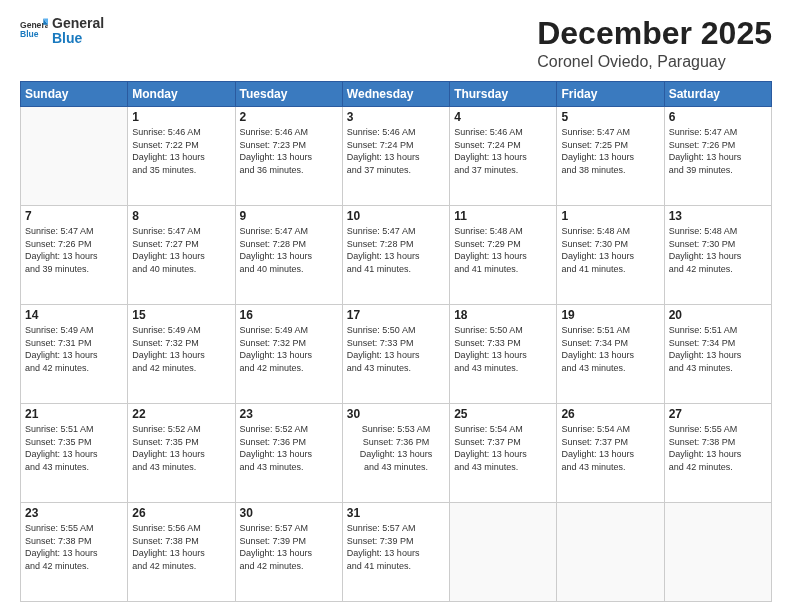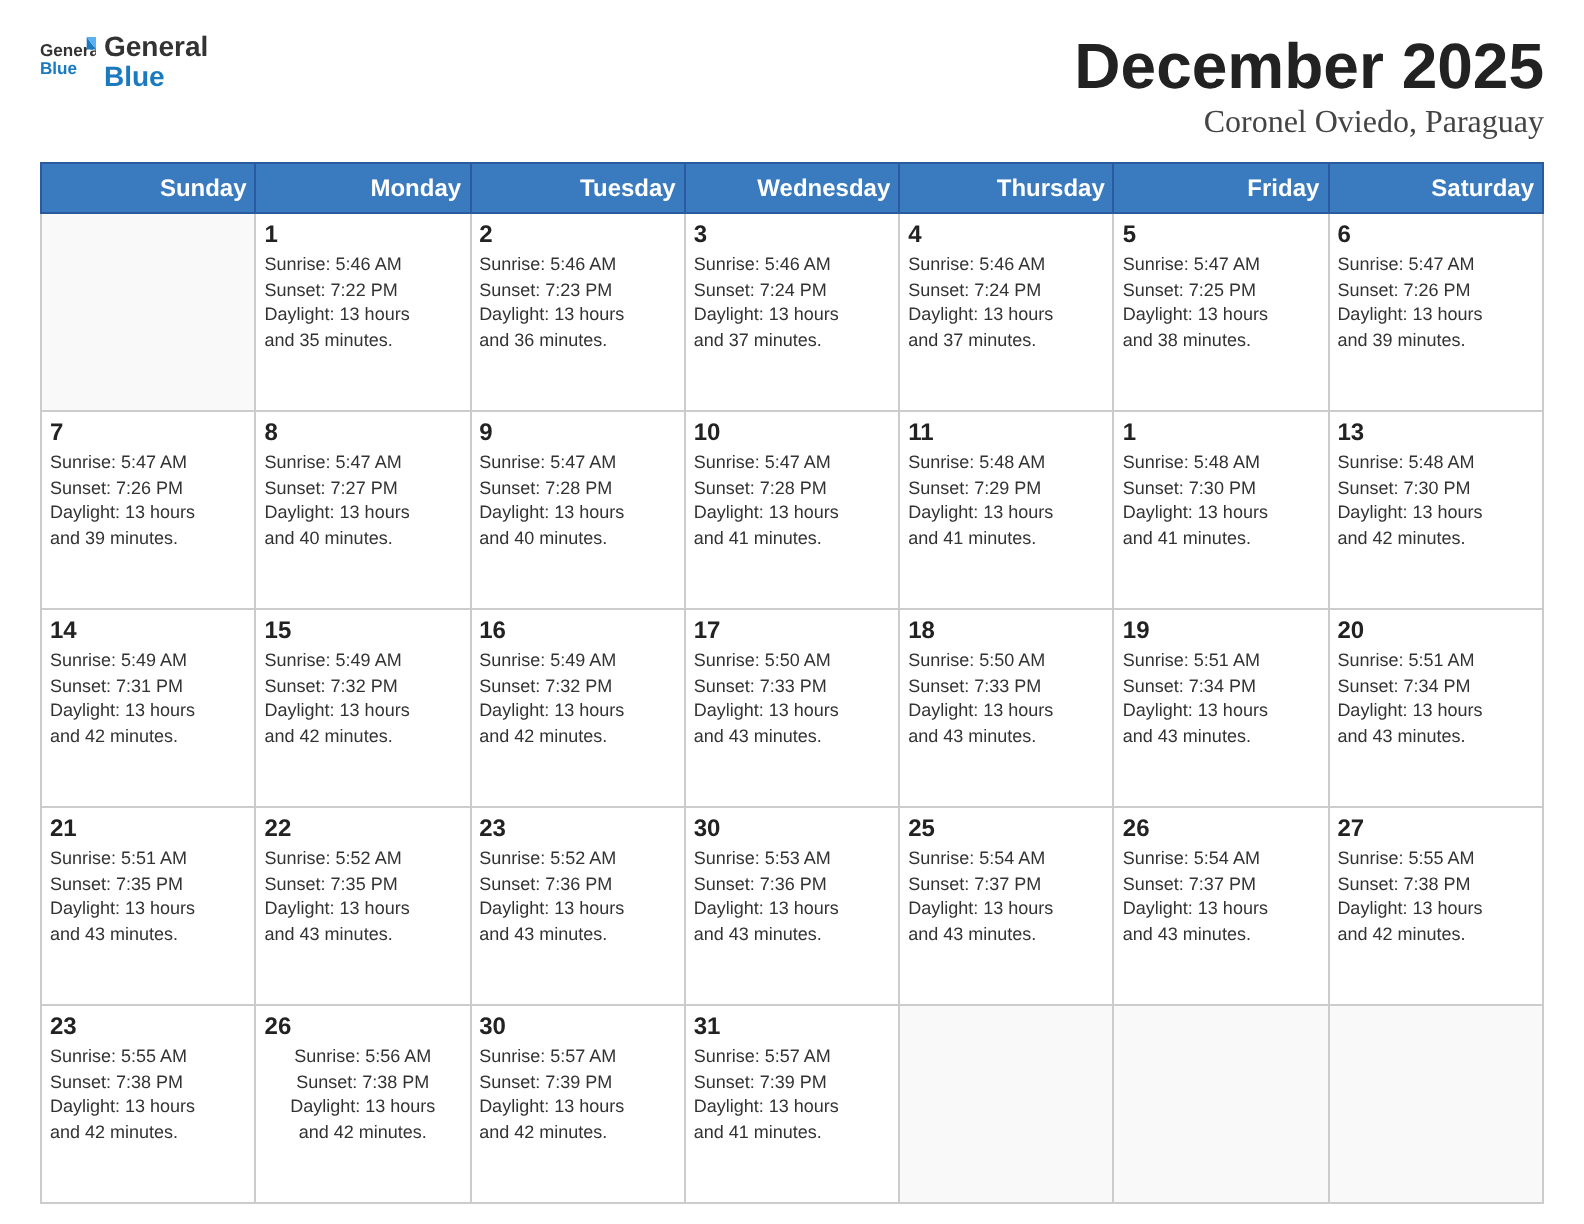--- a/index.html
+++ b/index.html
@@ -26,47 +26,46 @@
     .logo {
       display: flex;
       align-items: center;
       gap: 4px;
     }
     .logo-icon {
       width: 28px;
       height: 28px;
     }
     .title-section {
-      text-align: right;
+      text-align: left;
     }
     .month-title {
       font-size: 32px;
       font-weight: bold;
       color: #222;
       line-height: 1.1;
     }
     .location-title {
       font-size: 16px;
       color: #444;
       margin-top: 2px;
-      font-family: Liberation Serif, serif;
     }
     .calendar {
       flex: 1;
       border-collapse: collapse;
       width: 100%;
       table-layout: fixed;
     }
     .calendar th {
       background-color: #3a7abf;
       color: #fff;
       font-size: 12px;
       font-weight: bold;
       padding: 5px 4px;
-      text-align: right;
+      text-align: left;
       border: 1px solid #2a5a9f;
     }
     .calendar td {
       border: 1px solid #ccc;
       vertical-align: top;
       padding: 3px 4px;
       font-size: 9.5px;
       color: #333;
       height: 82px;
     }
@@ -289,21 +288,21 @@
           </td>
           <td>
             <span class="day-number">23</span>
             <div class="day-info" style="white-space: pre-line;">Sunrise: 5:52 AM
 Sunset: 7:36 PM
 Daylight: 13 hours
 and 43 minutes.</div>
           </td>
           <td>
             <span class="day-number">30</span>
-            <div class="day-info" style="white-space: pre-line;">Sunrise: 5:53 AM
+            <div class="day-info" style="white-space: pre-line; text-align: center;">Sunrise: 5:53 AM
 Sunset: 7:36 PM
 Daylight: 13 hours
 and 43 minutes.</div>
           </td>
           <td>
             <span class="day-number">25</span>
             <div class="day-info" style="white-space: pre-line;">Sunrise: 5:54 AM
 Sunset: 7:37 PM
 Daylight: 13 hours
 and 43 minutes.</div>
@@ -326,21 +325,21 @@
         <tr>
           <td>
             <span class="day-number">23</span>
             <div class="day-info" style="white-space: pre-line;">Sunrise: 5:55 AM
 Sunset: 7:38 PM
 Daylight: 13 hours
 and 42 minutes.</div>
           </td>
           <td>
             <span class="day-number">26</span>
-            <div class="day-info" style="white-space: pre-line; text-align: center;">Sunrise: 5:56 AM
+            <div class="day-info" style="white-space: pre-line;">Sunrise: 5:56 AM
 Sunset: 7:38 PM
 Daylight: 13 hours
 and 42 minutes.</div>
           </td>
           <td>
             <span class="day-number">30</span>
             <div class="day-info" style="white-space: pre-line;">Sunrise: 5:57 AM
 Sunset: 7:39 PM
 Daylight: 13 hours
 and 42 minutes.</div>

